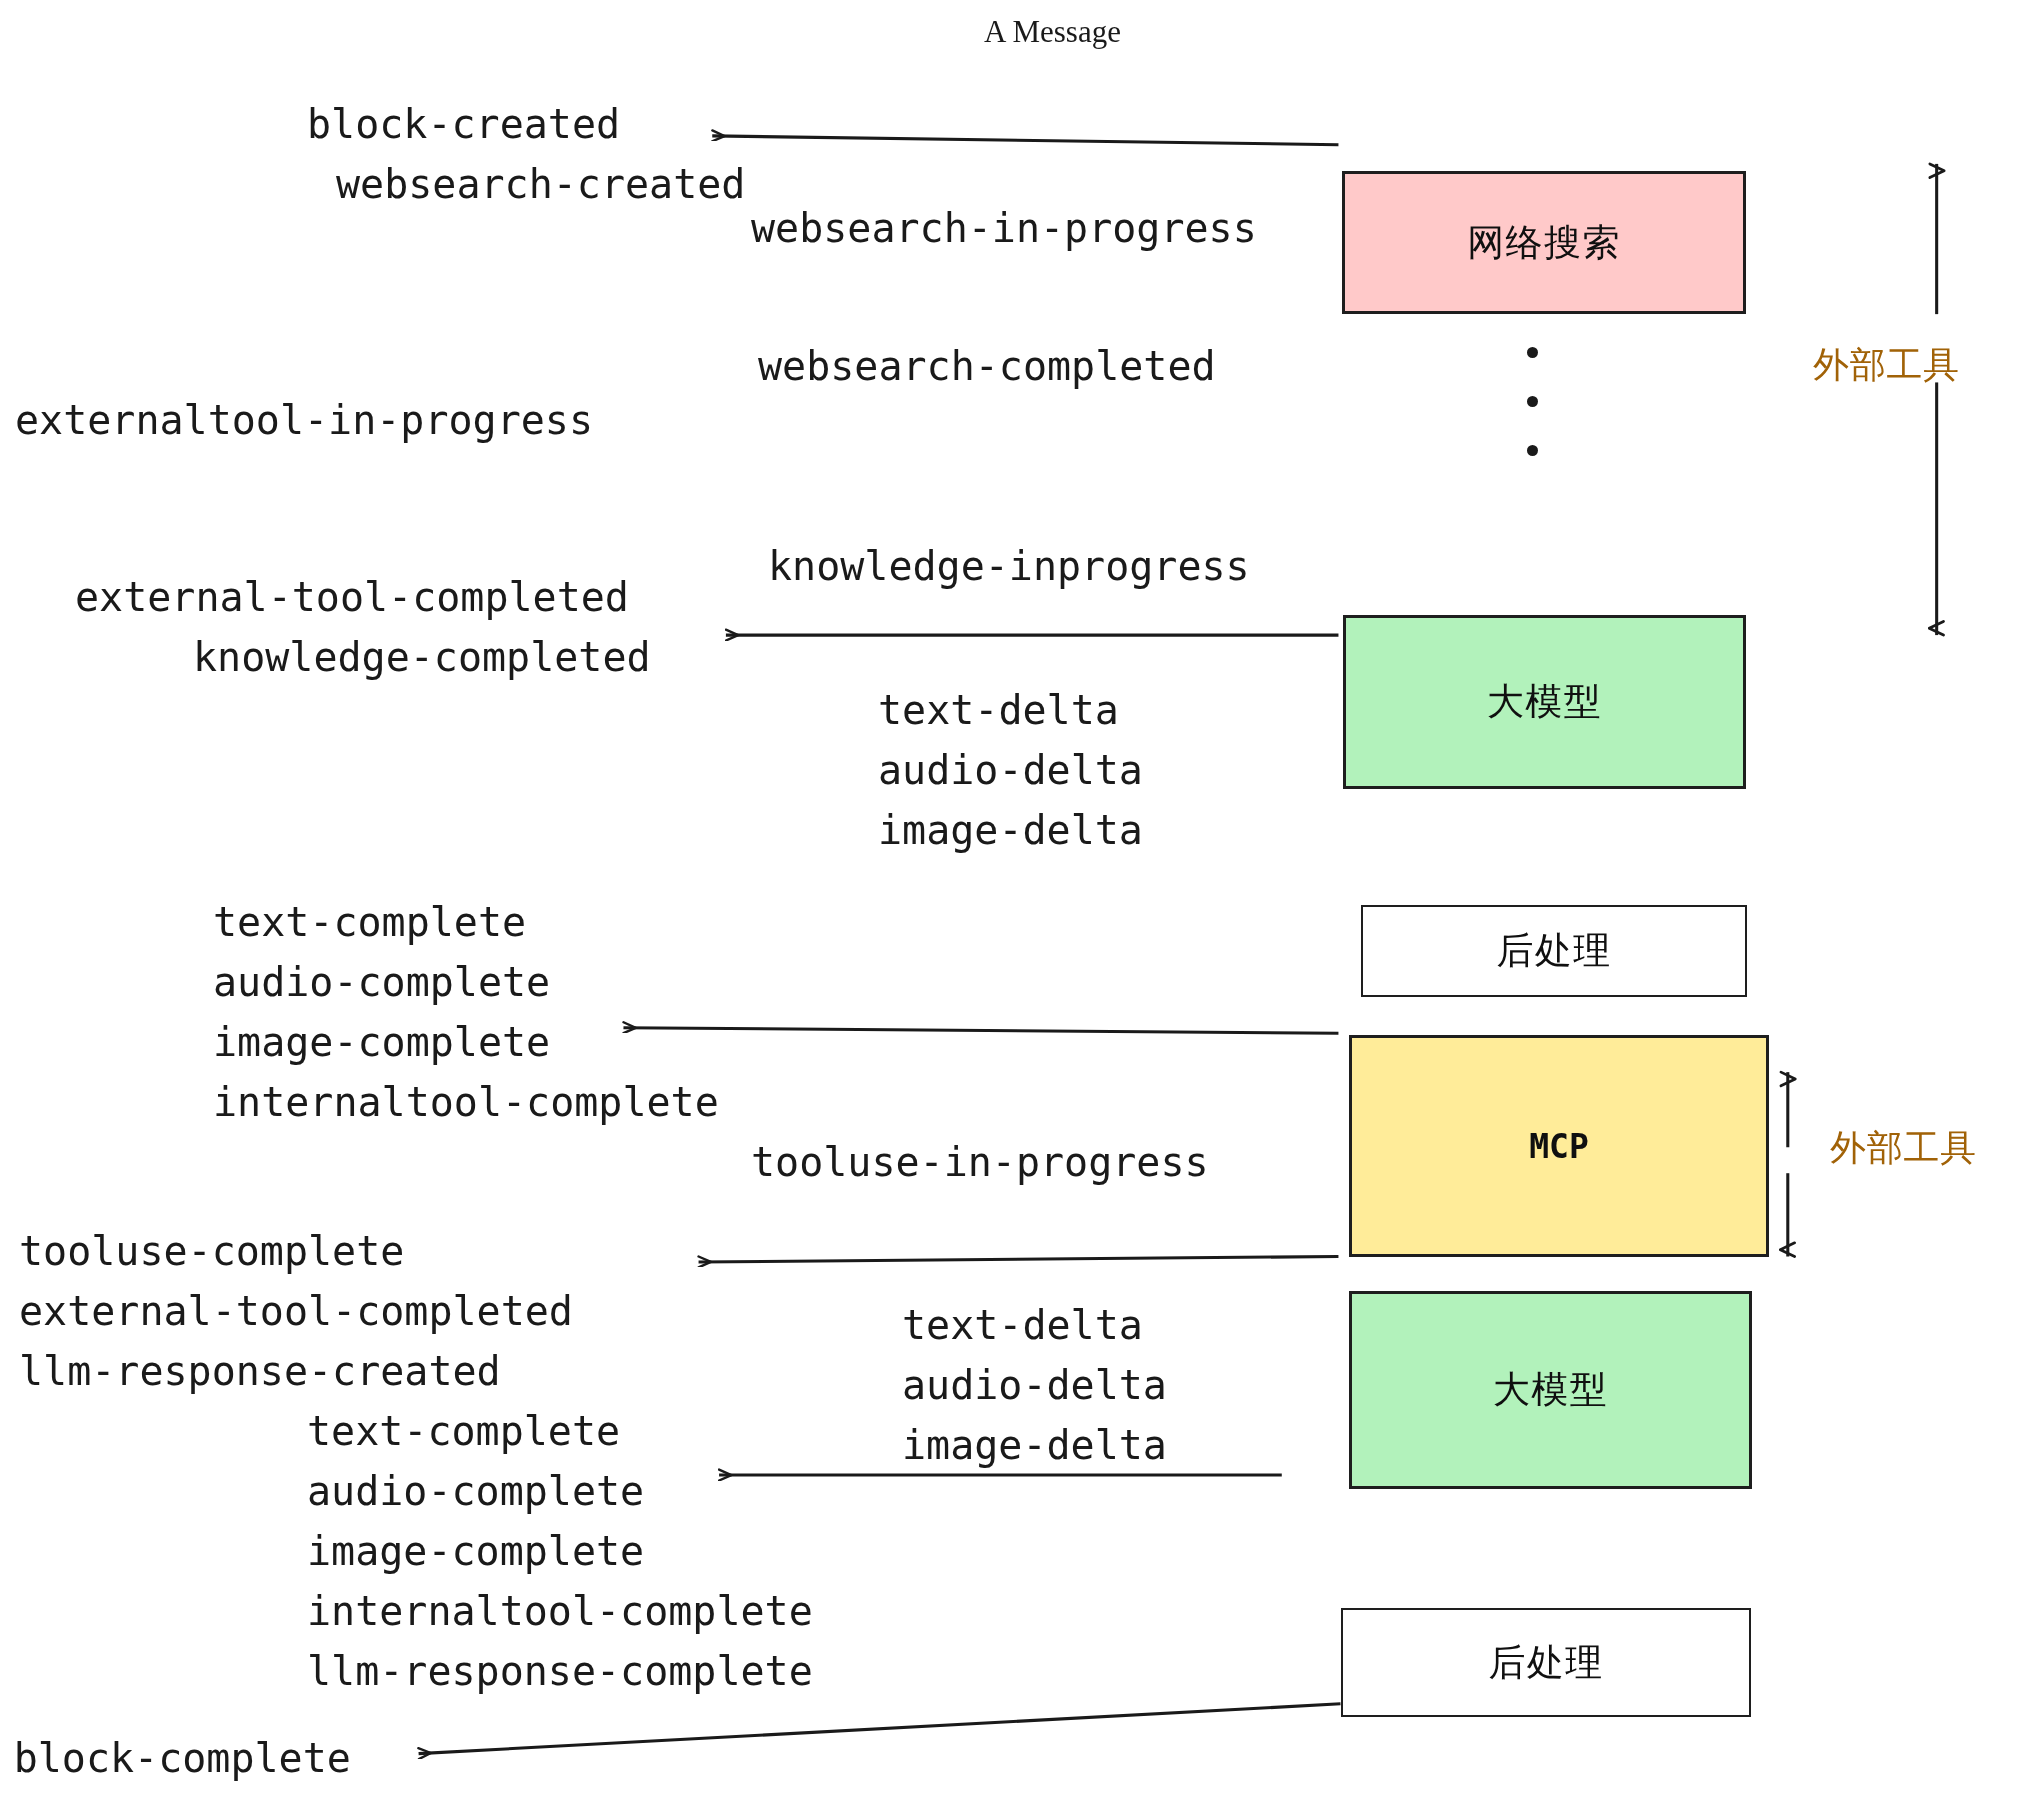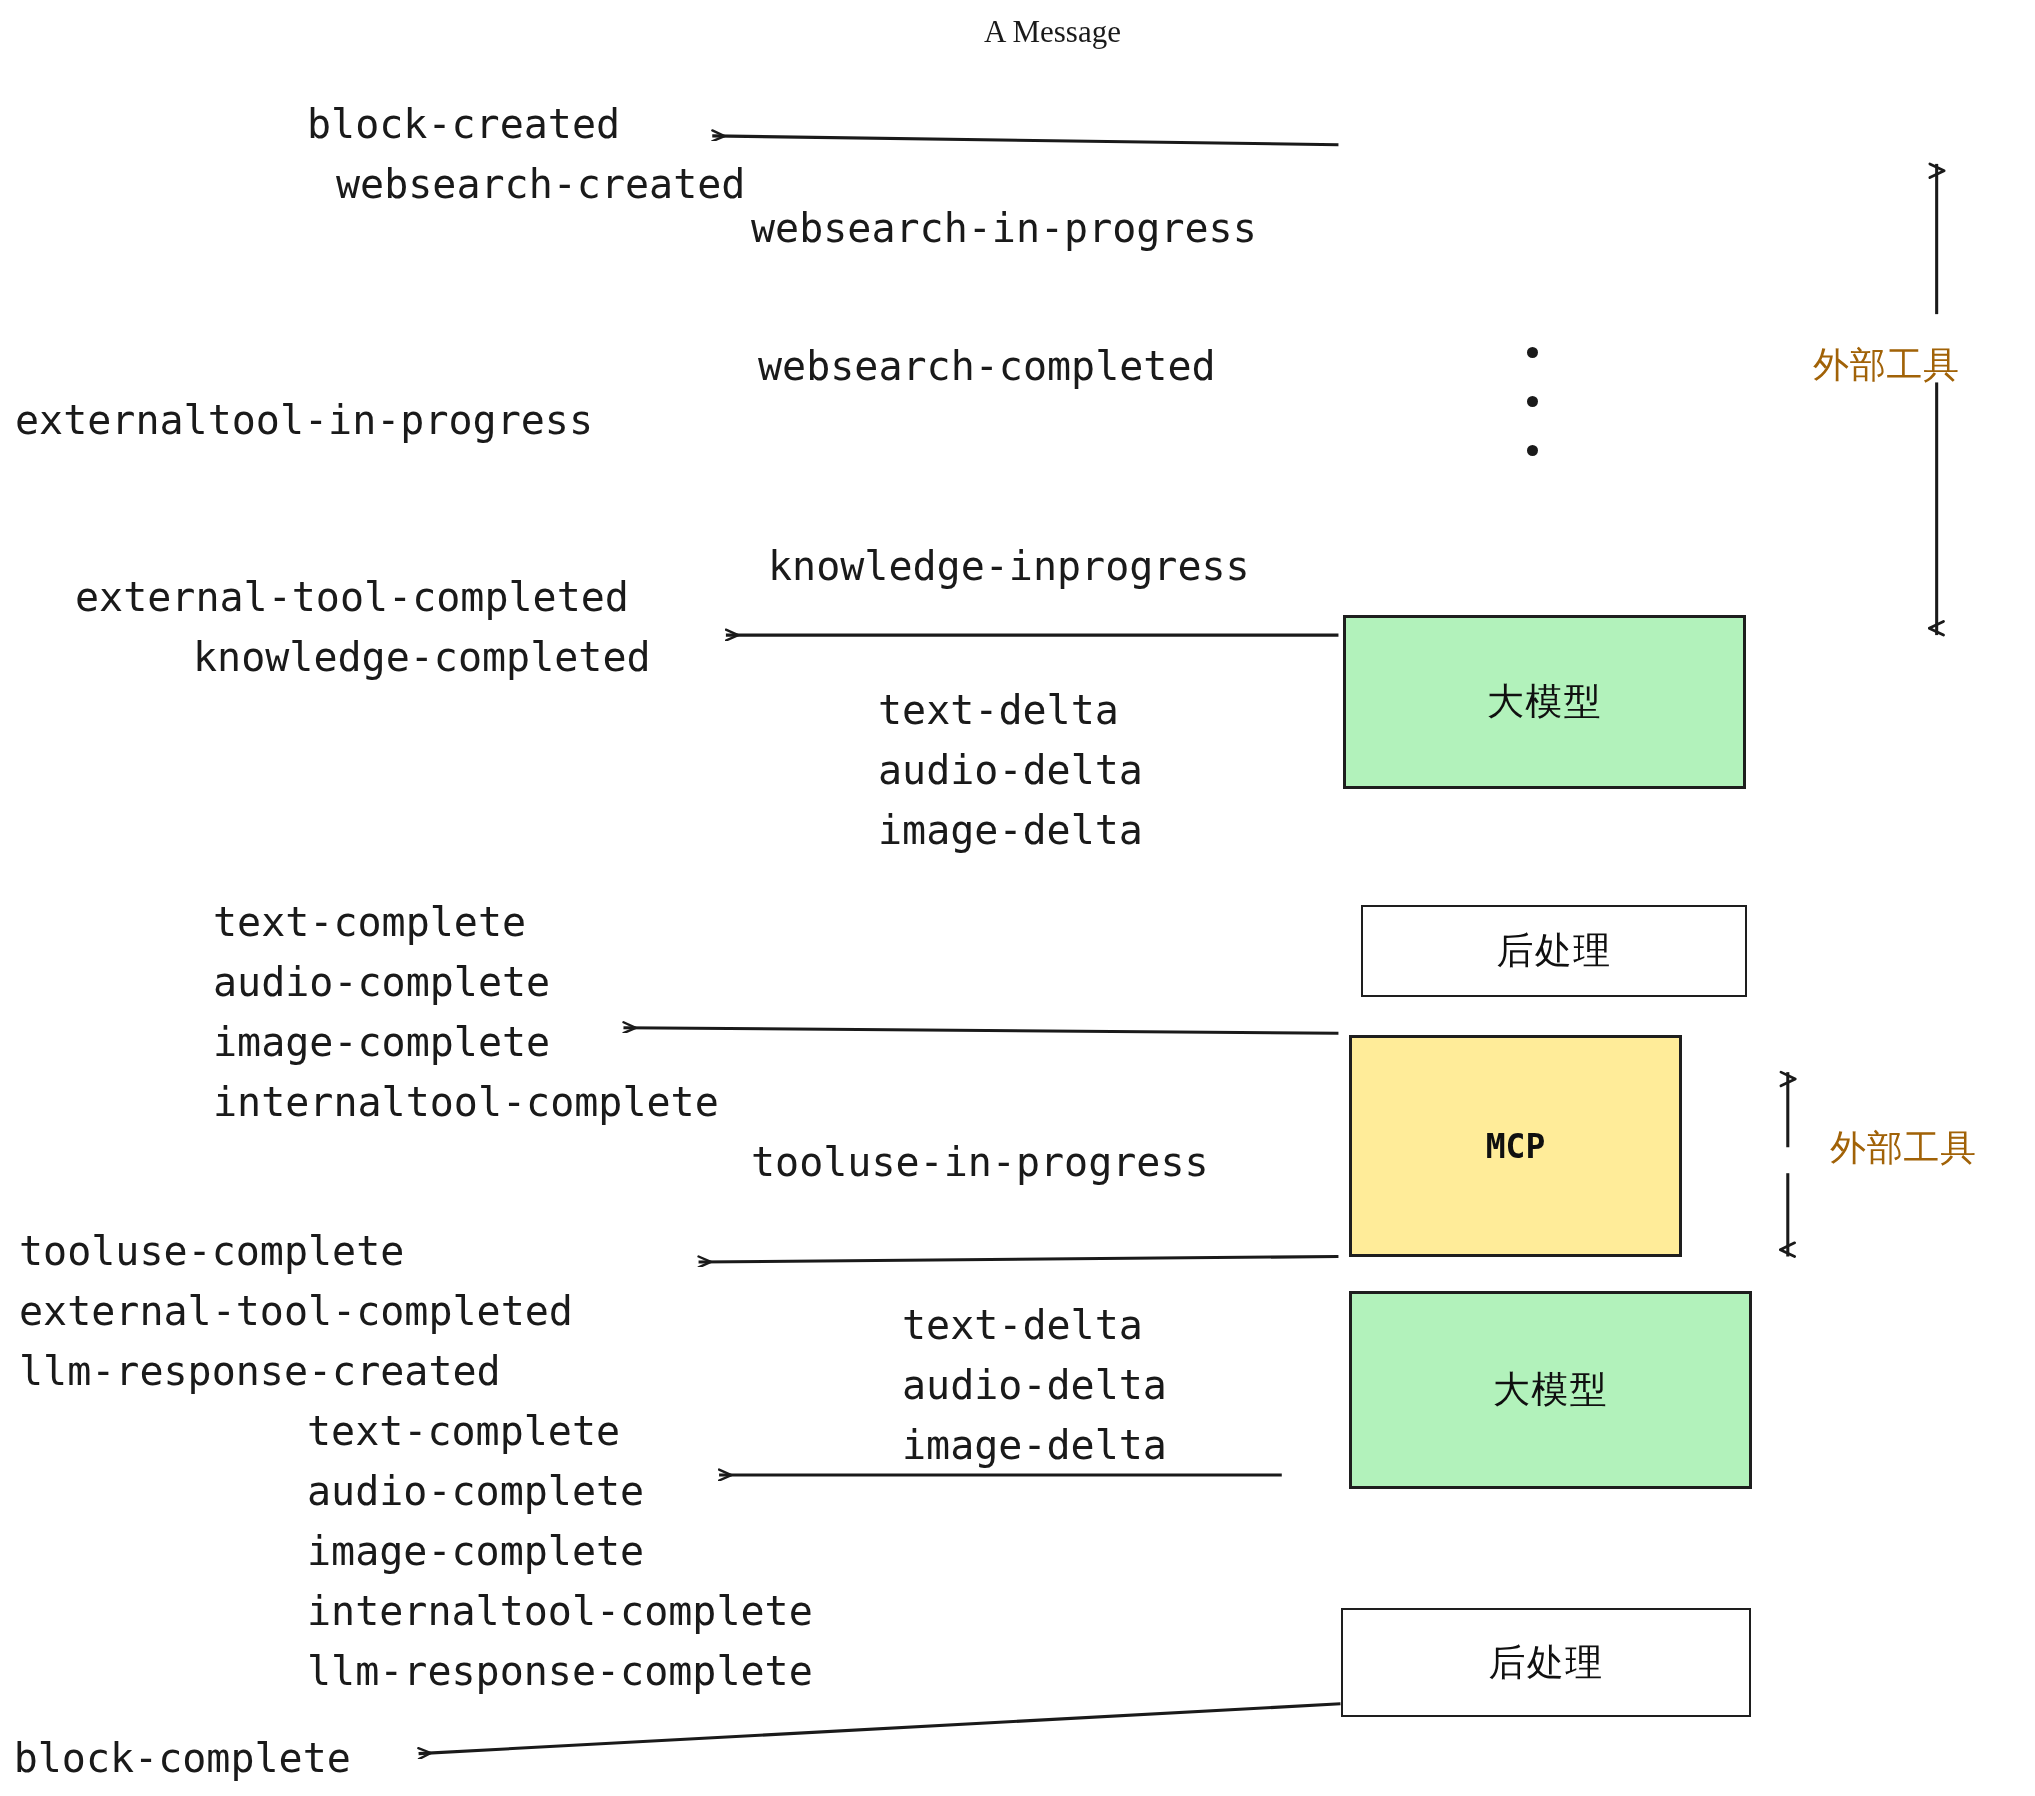--- a/index.html
+++ b/index.html
@@ -112,37 +112,40 @@
       <line x1="2836" y1="240" x2="2836" y2="460" stroke="#1a1a1a" stroke-width="4.5" marker-start="url(#ahu)"></line>
       <line x1="2836" y1="560" x2="2836" y2="930" stroke="#1a1a1a" stroke-width="4.5" marker-end="url(#ahd)"></line>
     </g>
 
     <g>
       <line x1="2618" y1="1570" x2="2618" y2="1680" stroke="#1a1a1a" stroke-width="4.5" marker-start="url(#ahu)"></line>
       <line x1="2618" y1="1718" x2="2618" y2="1840" stroke="#1a1a1a" stroke-width="4.5" marker-end="url(#ahd)"></line>
     </g>
   </svg>
 
+  <div class="box" style="left:1342px;top:171px;width:404px;height:143px;background:#ffc9c9;">
+    <span>网络搜索</span>
+  </div>
 
   <div class="dots" style="left:1526px;top:347px;width:13.7px;height:109px;">
     <i></i>
     <i></i>
     <i></i>
   </div>
 
 
   <div class="box" style="left:1343px;top:615px;width:403px;height:174px;background:#b2f2bb;">
     <span>大模型</span>
   </div>
 
   <div class="box" style="left:1361px;top:905px;width:386px;height:92px;background:#ffffff;border-width:2.7px;">
     <span>后处理</span>
   </div>
 
-  <div class="box mono" style="left:1349px;top:1035px;width:333px;height:222px;background:#ffec99;">
+  <div class="box mono" style="left:1349px;top:1035px;width:420px;height:222px;background:#ffec99;">
     <span>MCP</span>
   </div>
 
   <div class="box" style="left:1349px;top:1291px;width:403px;height:198px;background:#b2f2bb;">
     <span>大模型</span>
   </div>
 
   <div class="box" style="left:1341px;top:1608px;width:410px;height:109px;background:#ffffff;border-width:2.7px;">
     <span>后处理</span>
   </div>

